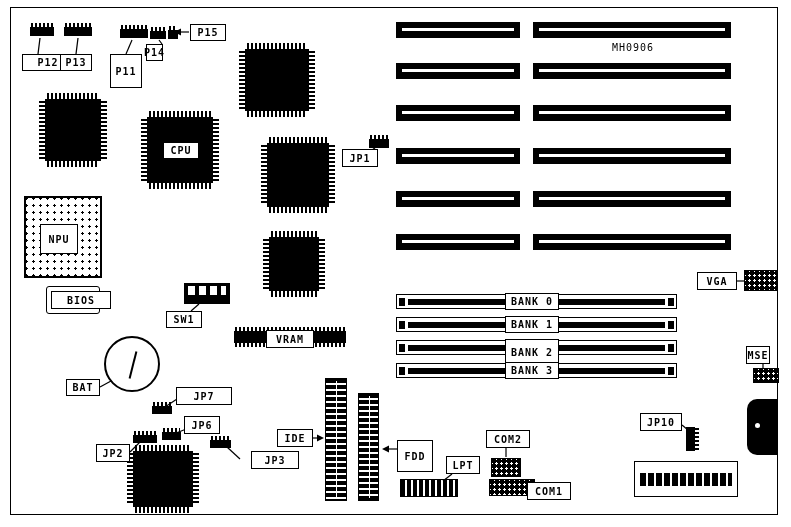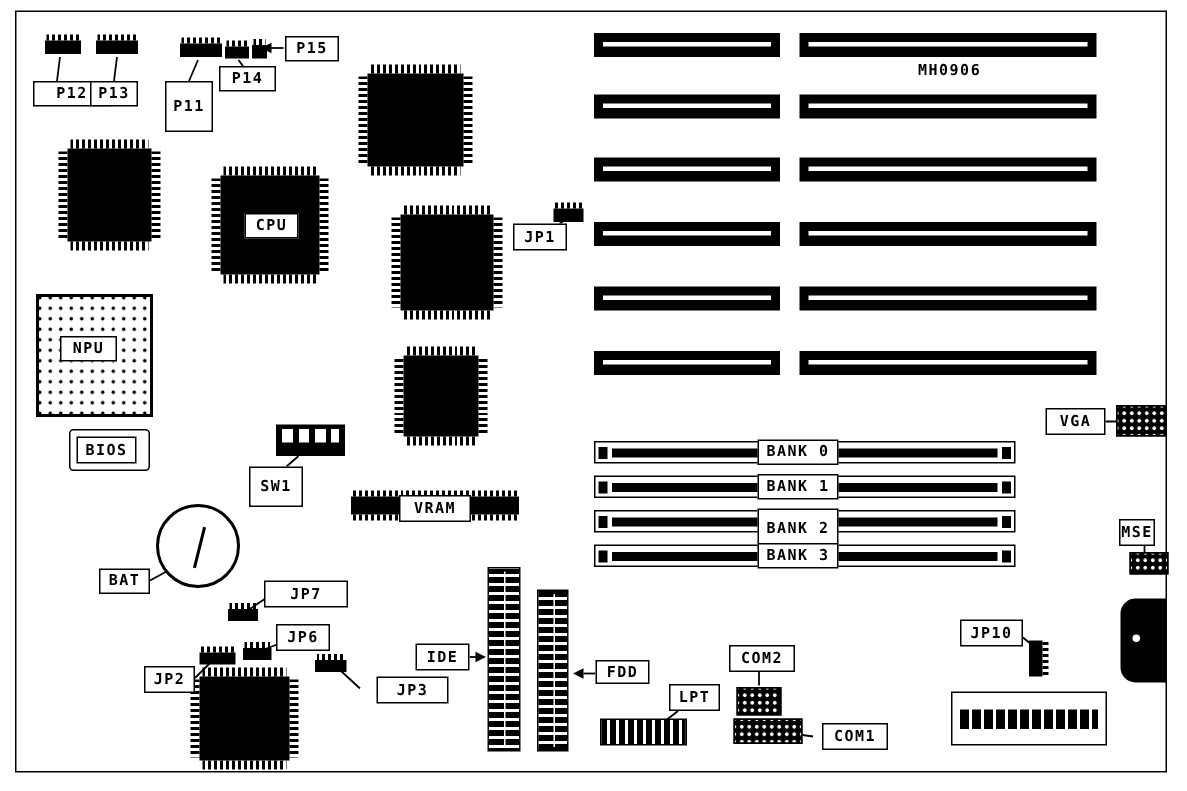--- a/index.html
+++ b/index.html
@@ -52,21 +52,21 @@
        transform:rotate(14deg)}
   .dip{position:absolute;background:#000;z-index:2}
   .dip .sw{position:absolute;left:4px;right:4px;top:3px;height:9px;
        background:repeating-linear-gradient(90deg,#fff 0 7px,#000 7px 11px)}
   .power{position:absolute;border:1px solid #000;z-index:2;background:#fff}
   .power .cells{position:absolute;left:5px;right:5px;top:11px;height:13px;
        background:repeating-linear-gradient(90deg,#000 0 6px,transparent 6px 8px)}
   .din{position:absolute;background:#000;border-radius:10px 0 0 10px;z-index:2}
   .din::after{content:"";position:absolute;left:8px;top:24px;width:5px;height:5px;
        border-radius:50%;background:#fff}
-  .modelcode{position:absolute;z-index:3;font-size:10px;font-weight:bold;letter-spacing:1px}
+  .modelcode{position:absolute;z-index:3;font-size:10px;font-weight:normal;letter-spacing:1px}
   .line-svg{position:absolute;left:0;top:0;z-index:4;pointer-events:none}
 </style>
 </head>
 <body>
 
 <div class="board">
   <div class="frame"></div>
 
   <div class="hdr" style="left:30px;top:27px;width:24px;height:9px">
       <div class="ticks"></div>
@@ -80,21 +80,21 @@
   <div class="hdr" style="left:150px;top:31px;width:16px;height:8px">
       <div class="ticks"></div>
     </div>
   <div class="hdr" style="left:168px;top:30px;width:10px;height:9px">
       <div class="ticks"></div>
     </div>
 
   <div class="lbl" style="left:22px;top:54px;width:52px;height:17px">P12</div>
   <div class="lbl" style="left:60px;top:54px;width:32px;height:17px">P13</div>
   <div class="lbl" style="left:110px;top:54px;width:32px;height:34px">P11</div>
-  <div class="lbl" style="left:146px;top:44px;width:38px;height:17px">P14</div>
+  <div class="lbl" style="left:146px;top:44px;width:17px;height:17px">P14</div>
   <div class="lbl" style="left:190px;top:24px;width:36px;height:17px">P15</div>
 
   <div class="chip" style="left:38px;top:92px;width:70px;height:76px">
     <div class="pt"></div>
       <div class="pb"></div>
     <div class="pl"></div>
       <div class="pr"></div>
     <div class="body"></div>
   </div>
 
@@ -125,29 +125,29 @@
 
   <div class="chip" style="left:262px;top:230px;width:64px;height:68px">
     <div class="pt"></div>
       <div class="pb"></div>
     <div class="pl"></div>
       <div class="pr"></div>
     <div class="body"></div>
   </div>
 
   <div class="socket" style="left:24px;top:196px;width:78px;height:82px"></div>
-  <div class="lbl" style="left:40px;top:224px;width:38px;height:17px">NPU</div>
+  <div class="lbl" style="left:40px;top:224px;width:38px;height:30px">NPU</div>
 
   <div class="biosChip" style="left:46px;top:286px;width:54px;height:28px"></div>
-  <div class="lbl" style="left:51px;top:291px;width:40px;height:18px">BIOS</div>
+  <div class="lbl" style="left:51px;top:291px;width:60px;height:18px">BIOS</div>
 
   <div class="dip" style="left:184px;top:283px;width:46px;height:21px">
       <div class="sw"></div>
     </div>
-  <div class="lbl" style="left:166px;top:311px;width:36px;height:27px">SW1</div>
+  <div class="lbl" style="left:166px;top:311px;width:36px;height:17px">SW1</div>
 
   <div class="circle" style="left:104px;top:336px;width:56px;height:56px">
       <div class="stem"></div>
     </div>
   <div class="lbl" style="left:66px;top:379px;width:34px;height:17px">BAT</div>
 
   <div class="strip" style="left:234px;top:331px;width:112px;height:12px">
       <div class="t"></div>
       <div class="b"></div>
     </div>
@@ -200,28 +200,28 @@
   <div class="lbl" style="left:505px;top:362px;width:54px;height:17px">BANK 3</div>
 
   <div class="lbl" style="left:697px;top:272px;width:40px;height:18px">VGA</div>
   <div class="dots" style="left:744px;top:270px;width:34px;height:21px"></div>
   <div class="lbl" style="left:746px;top:346px;width:24px;height:18px">MSE</div>
   <div class="dots" style="left:753px;top:368px;width:26px;height:15px"></div>
 
   <div class="vconn" style="left:325px;top:378px;width:22px;height:123px"></div>
   <div class="lbl" style="left:277px;top:429px;width:36px;height:18px">IDE</div>
   <div class="vconn" style="left:358px;top:393px;width:21px;height:108px"></div>
-  <div class="lbl" style="left:397px;top:440px;width:36px;height:16px">FDD</div>
+  <div class="lbl" style="left:397px;top:440px;width:36px;height:32px">FDD</div>
 
   <div class="hconn" style="left:400px;top:479px;width:58px;height:18px"></div>
   <div class="lbl" style="left:446px;top:456px;width:34px;height:18px">LPT</div>
   <div class="dots" style="left:491px;top:458px;width:30px;height:19px"></div>
   <div class="lbl" style="left:486px;top:430px;width:44px;height:18px">COM2</div>
   <div class="dots" style="left:489px;top:479px;width:46px;height:17px"></div>
-  <div class="lbl" style="left:548px;top:482px;width:44px;height:18px">COM1</div>
+  <div class="lbl" style="left:527px;top:482px;width:44px;height:18px">COM1</div>
 
   <div class="lbl" style="left:640px;top:413px;width:42px;height:18px">JP10</div>
   <div class="hdrv" style="left:686px;top:427px;width:9px;height:24px">
       <div class="ticksr"></div>
     </div>
   <div class="power" style="left:634px;top:461px;width:104px;height:36px">
       <div class="cells"></div>
     </div>
   <div class="din" style="left:747px;top:399px;width:31px;height:56px"></div>
 

